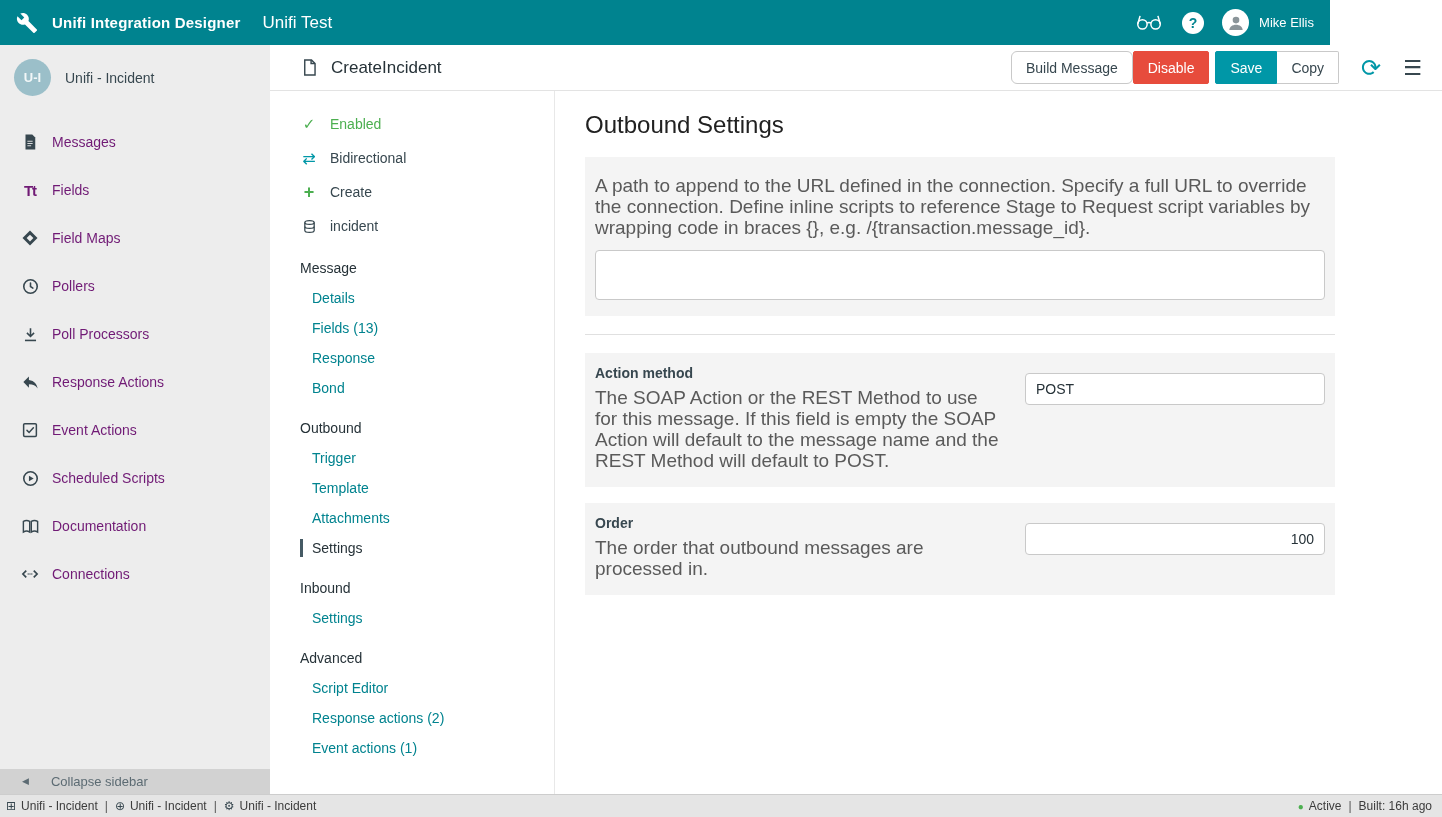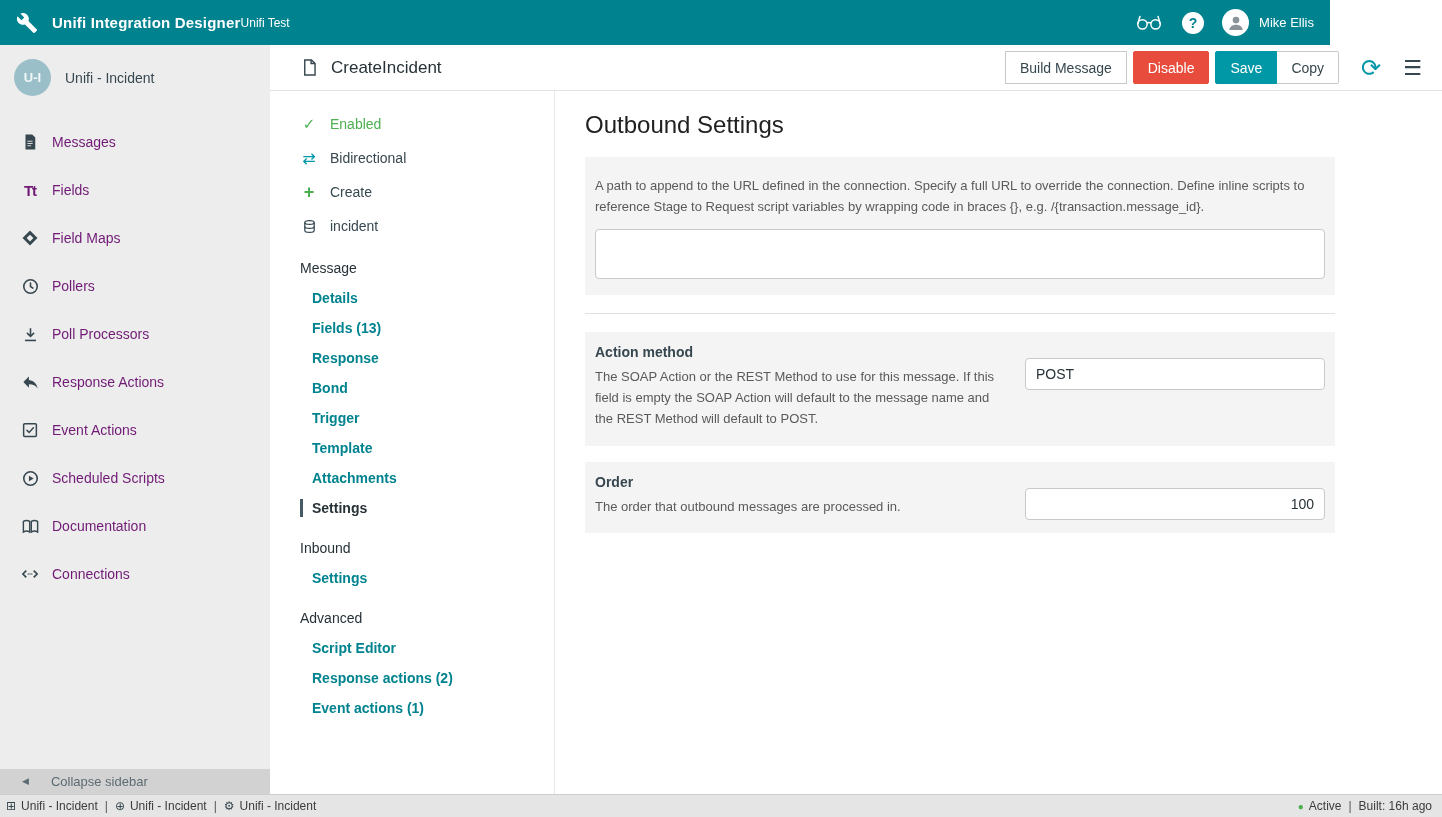--- a/index.html
+++ b/index.html
@@ -11,21 +11,21 @@
   }
 
   
   .topbar {
     position: absolute; top: 0; left: 0; width: 1330px; height: 45px;
     background: #00838f; display: flex; align-items: center;
     padding: 0 16px; color: #fff; z-index: 20;
   }
   .topbar .wrench { width: 22px; height: 22px; margin-right: 14px; flex: none; }
   .tb-title { font-size: 15px; font-weight: bold; letter-spacing: .2px; white-space: nowrap; }
-  .tb-sub { font-size: 12px; white-space: nowrap; }
+  .tb-sub { font-size: 17px; margin-left: 22px; white-space: nowrap; }
   .tb-right { margin-left: auto; display: flex; align-items: center; gap: 18px; }
   .help-bubble {
     width: 22px; height: 22px; border-radius: 50%; background: #fff; color: #00838f;
     font-weight: bold; font-size: 14px; display: flex; align-items: center; justify-content: center;
     cursor: pointer;
   }
   .avatar-sm { width: 27px; height: 27px; border-radius: 50%; background: #fff;
     display: flex; align-items: center; justify-content: center; overflow: hidden; cursor: pointer; }
   .user-name { font-size: 13px; margin-left: -8px; cursor: pointer; }
 
@@ -54,59 +54,59 @@
 
   
   .main { flex: 1; display: flex; flex-direction: column; min-width: 0; background: #fff; }
   .main-header { height: 46px; flex: none; border-bottom: 1px solid #e3e3e3;
     display: flex; align-items: center; padding: 0 16px 0 30px; }
   .doc-icon { width: 19px; height: 19px; margin-right: 12px; flex: none; }
   .main-title { font-size: 17px; color: #263238; }
   .header-actions { margin-left: auto; display: flex; align-items: center; }
   .btn { height: 33px; padding: 0 14px; font-size: 14px; border: 1px solid #c9c9c9;
     background: #fff; color: #37474f; cursor: pointer; font-family: inherit; }
-  .btn-build { border-radius: 0; margin-right: 6px; }
+  .btn-build { border-radius: 6px; }
   .btn-disable { background: #e74c3c; border-color: #e74c3c; color: #fff; border-radius: 2px; margin-right: 6px; }
   .btn-save { background: #0097a7; border-color: #0097a7; color: #fff; border-radius: 2px 0 0 2px; }
   .btn-copy { border-left: 0; border-radius: 0 2px 2px 0; }
   .refresh-btn { background: none; border: none; color: #0097a7; font-size: 24px; line-height: 1;
     margin: 0 22px; cursor: pointer; font-family: inherit; }
   .menu-btn { background: none; border: none; font-size: 21px; color: #37474f; cursor: pointer;
     margin-right: 4px; font-family: inherit; }
 
   .main-body { flex: 1; display: flex; min-height: 0; }
 
   
   .subnav { width: 285px; flex: none; border-right: 1px solid #e8e8e8; padding: 16px 0 0 30px; overflow: hidden; }
   .status-item { display: flex; align-items: center; gap: 12px; height: 34px; cursor: pointer; color: #37474f; }
   .status-item .si { width: 18px; text-align: center; flex: none; display: flex; align-items: center; justify-content: center; }
   .si-check { color: #4caf50; font-size: 15px; font-weight: bold; }
   .status-enabled { color: #4caf50; }
   .si-bidir { color: #0097a7; font-size: 16px; }
   .si-plus { color: #4caf50; font-size: 18px; font-weight: bold; }
   .section-title { margin-top: 10px; height: 30px; display: flex; align-items: center; color: #263238; }
   .section-link { height: 30px; display: flex; align-items: center; padding-left: 12px;
-    color: #00838f; cursor: pointer; position: relative; font-weight: bold; }
+    color: #00838f; cursor: pointer; position: relative; }
   .section-link.active { color: #263238; }
   .section-link.active::before { content: ""; position: absolute; left: 0; top: 6px; bottom: 6px;
     width: 3px; background: #455a64; }
 
   
   .content { flex: 1; padding: 14px 30px 0 30px; min-width: 0; overflow: hidden; }
   .content h1 { font-size: 24px; font-weight: 500; color: #212121; margin: 6px 0 18px; }
   .card { background: #f4f4f4; width: 750px; padding: 12px 10px 16px; }
   .field-label { font-weight: bold; font-size: 14px; color: #37474f; }
-  .field-desc { margin-top: 6px; font-size: 13px; line-height: 21px; color: #5a5a5a; }
+  .field-desc { margin-top: 6px; font-size: 19px; line-height: 21px; color: #5a5a5a; }
   .path-input { display: block; margin-top: 12px; width: 730px; height: 50px;
     border: 1px solid #c9c9c9; border-radius: 4px; background: #fff; font-size: 14px;
     padding: 0 12px; font-family: inherit; color: #263238; }
   .divider { border: none; border-top: 1px solid #e0e0e0; margin: 18px 0; width: 750px; }
   .card-side { position: relative; min-height: 114px; padding-right: 330px; }
   .card-side.short { min-height: 70px; margin-top: 16px; }
-  .side-input { position: absolute; top: 26px; right: 10px; width: 300px; height: 32px;
+  .side-input { position: absolute; top: 20px; right: 10px; width: 300px; height: 32px;
     border: 1px solid #c9c9c9; border-radius: 4px; background: #fff; padding: 0 10px;
     font-size: 14px; font-family: inherit; color: #263238; }
   .side-input.right-align { text-align: right; }
   .desc-narrow { max-width: 415px; }
 
   
   .statusbar { position: absolute; left: 0; bottom: 0; width: 1442px; height: 23px;
     background: #e5e5e5; border-top: 1px solid #cdcdcd; display: flex; align-items: center;
     font-size: 12px; color: #3c3c3c; padding: 0 10px 0 6px; z-index: 20; }
   .sb-left, .sb-group { display: flex; align-items: center; gap: 5px; }
@@ -304,20 +304,21 @@
           </span>
           <span>incident</span>
         </div>
 
         <div class="section-title">Message</div>
         <div class="section-link">Details</div>
         <div class="section-link">Fields (13)</div>
         <div class="section-link">Response</div>
         <div class="section-link">Bond</div>
 
+        <div class="section-title">Outbound</div>
         <div class="section-link">Trigger</div>
         <div class="section-link">Template</div>
         <div class="section-link">Attachments</div>
         <div class="section-link active">Settings</div>
 
         <div class="section-title">Inbound</div>
         <div class="section-link">Settings</div>
 
         <div class="section-title">Advanced</div>
         <div class="section-link">Script Editor</div>

